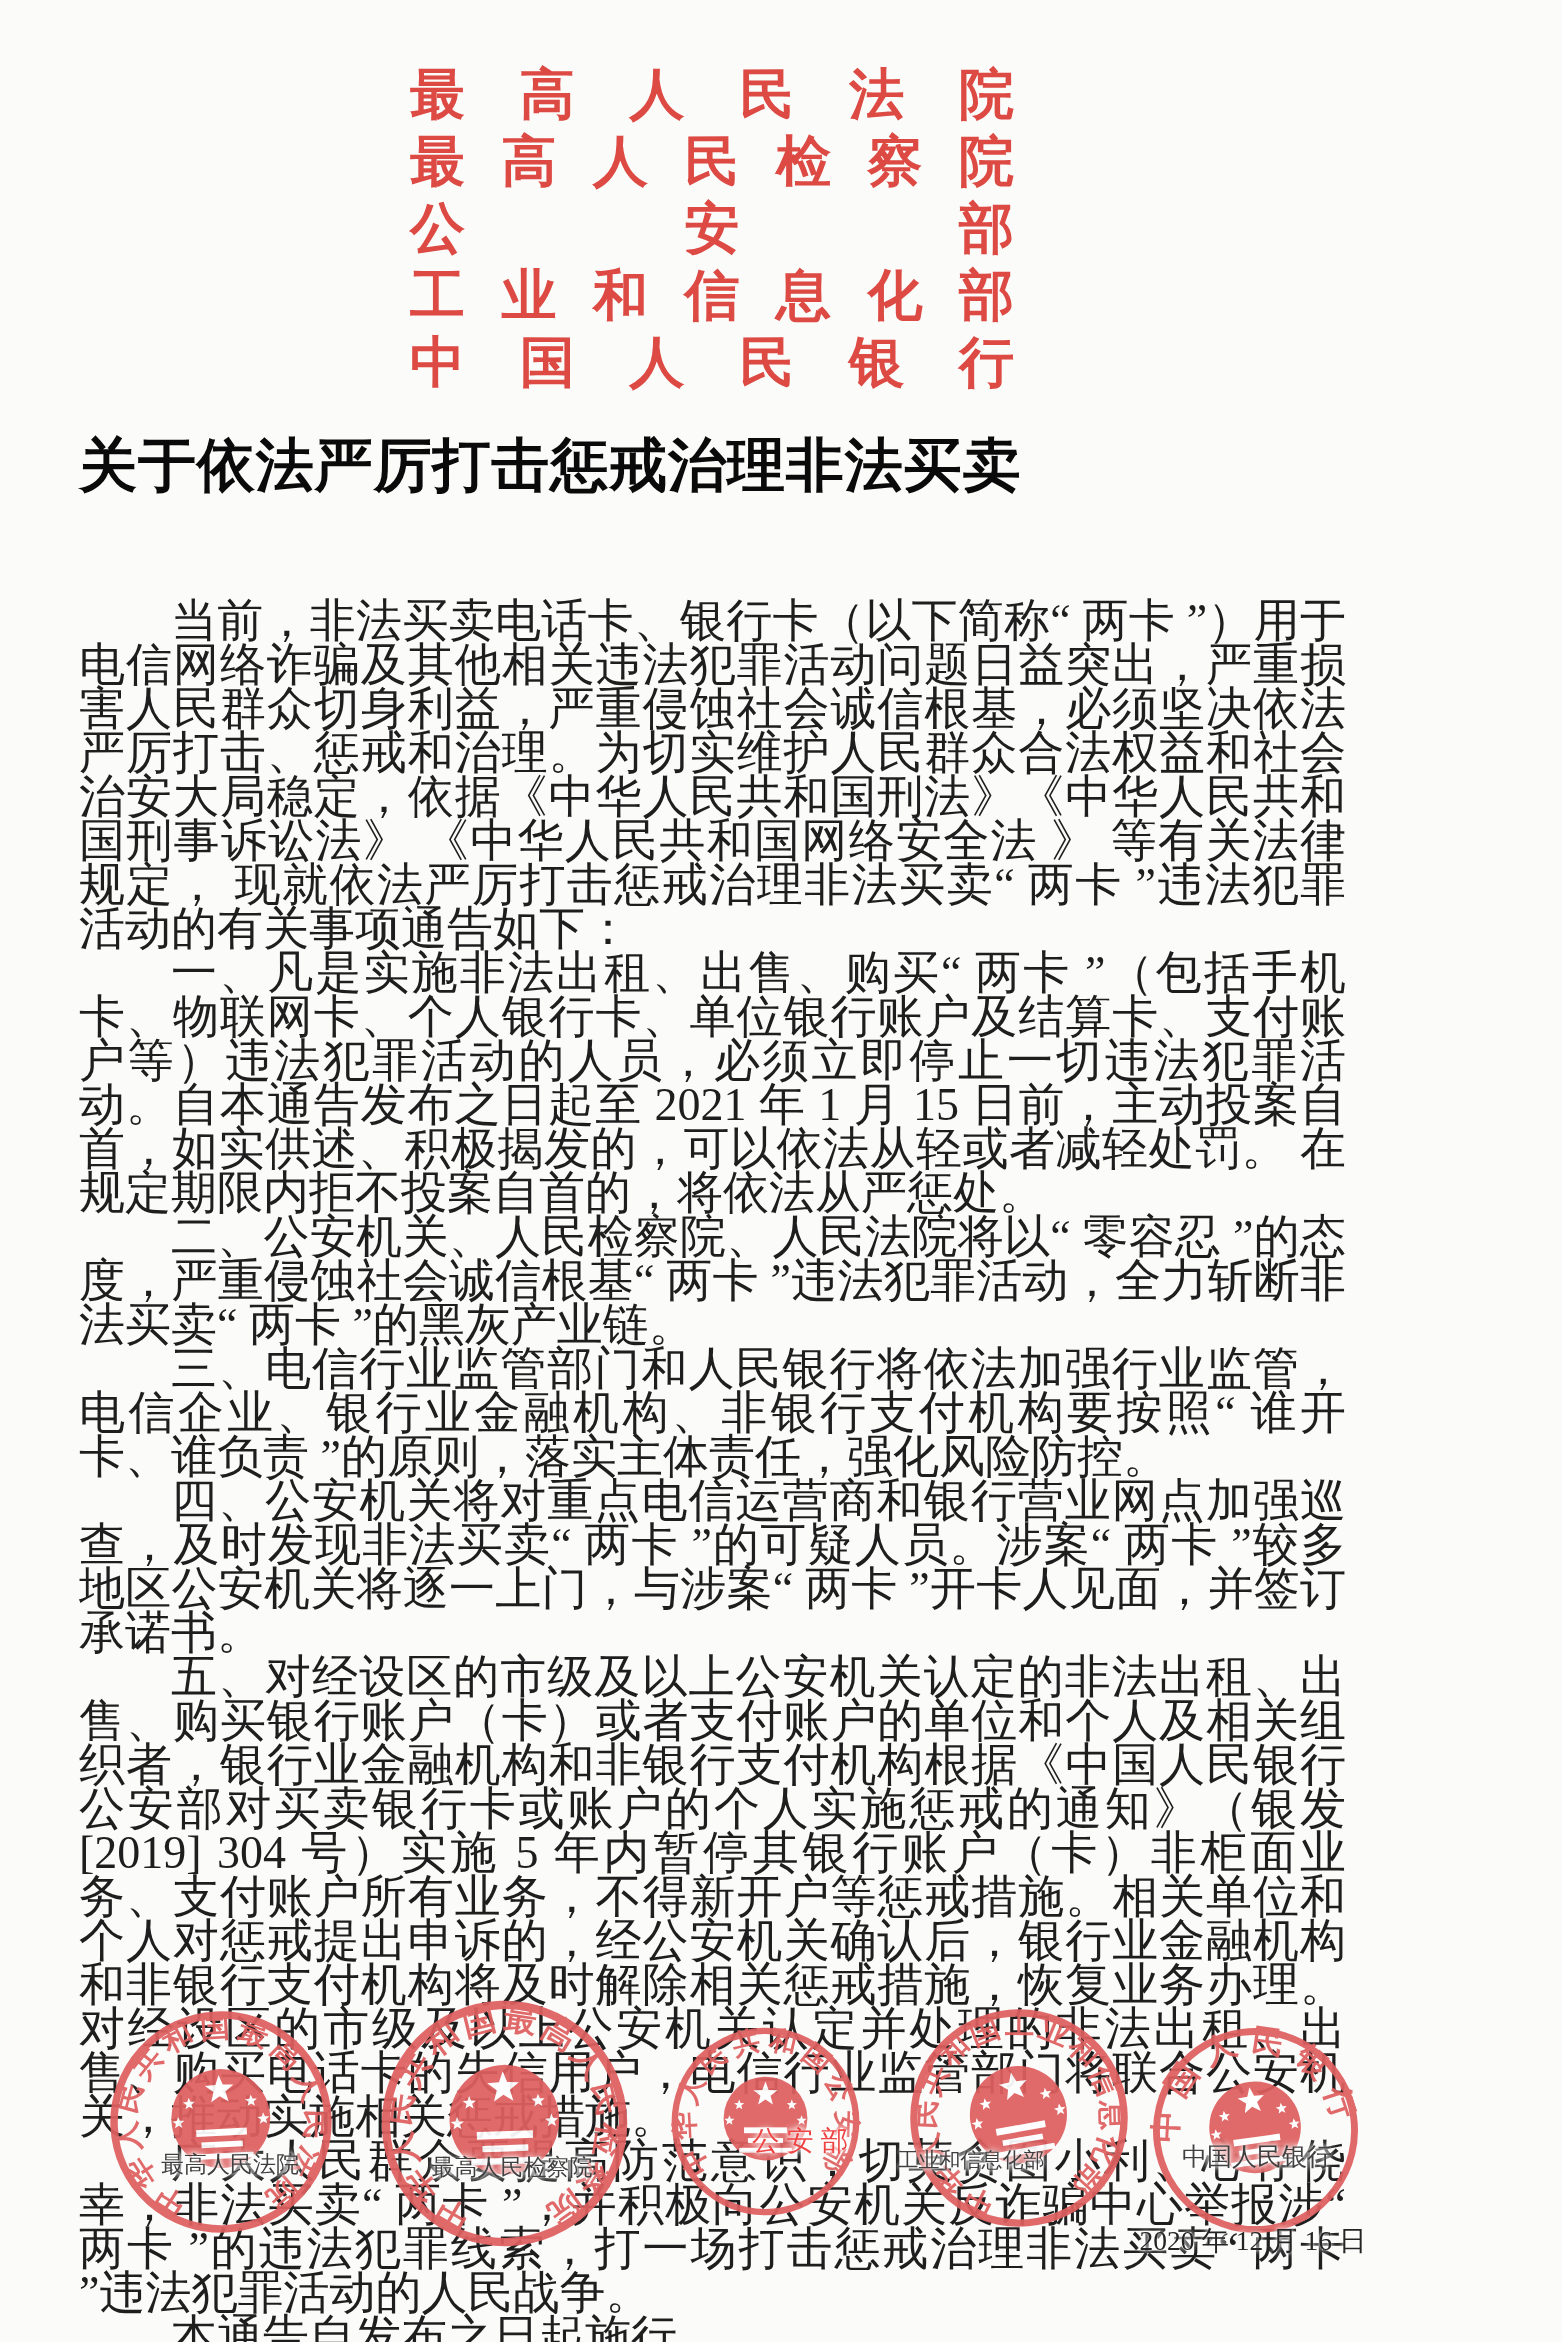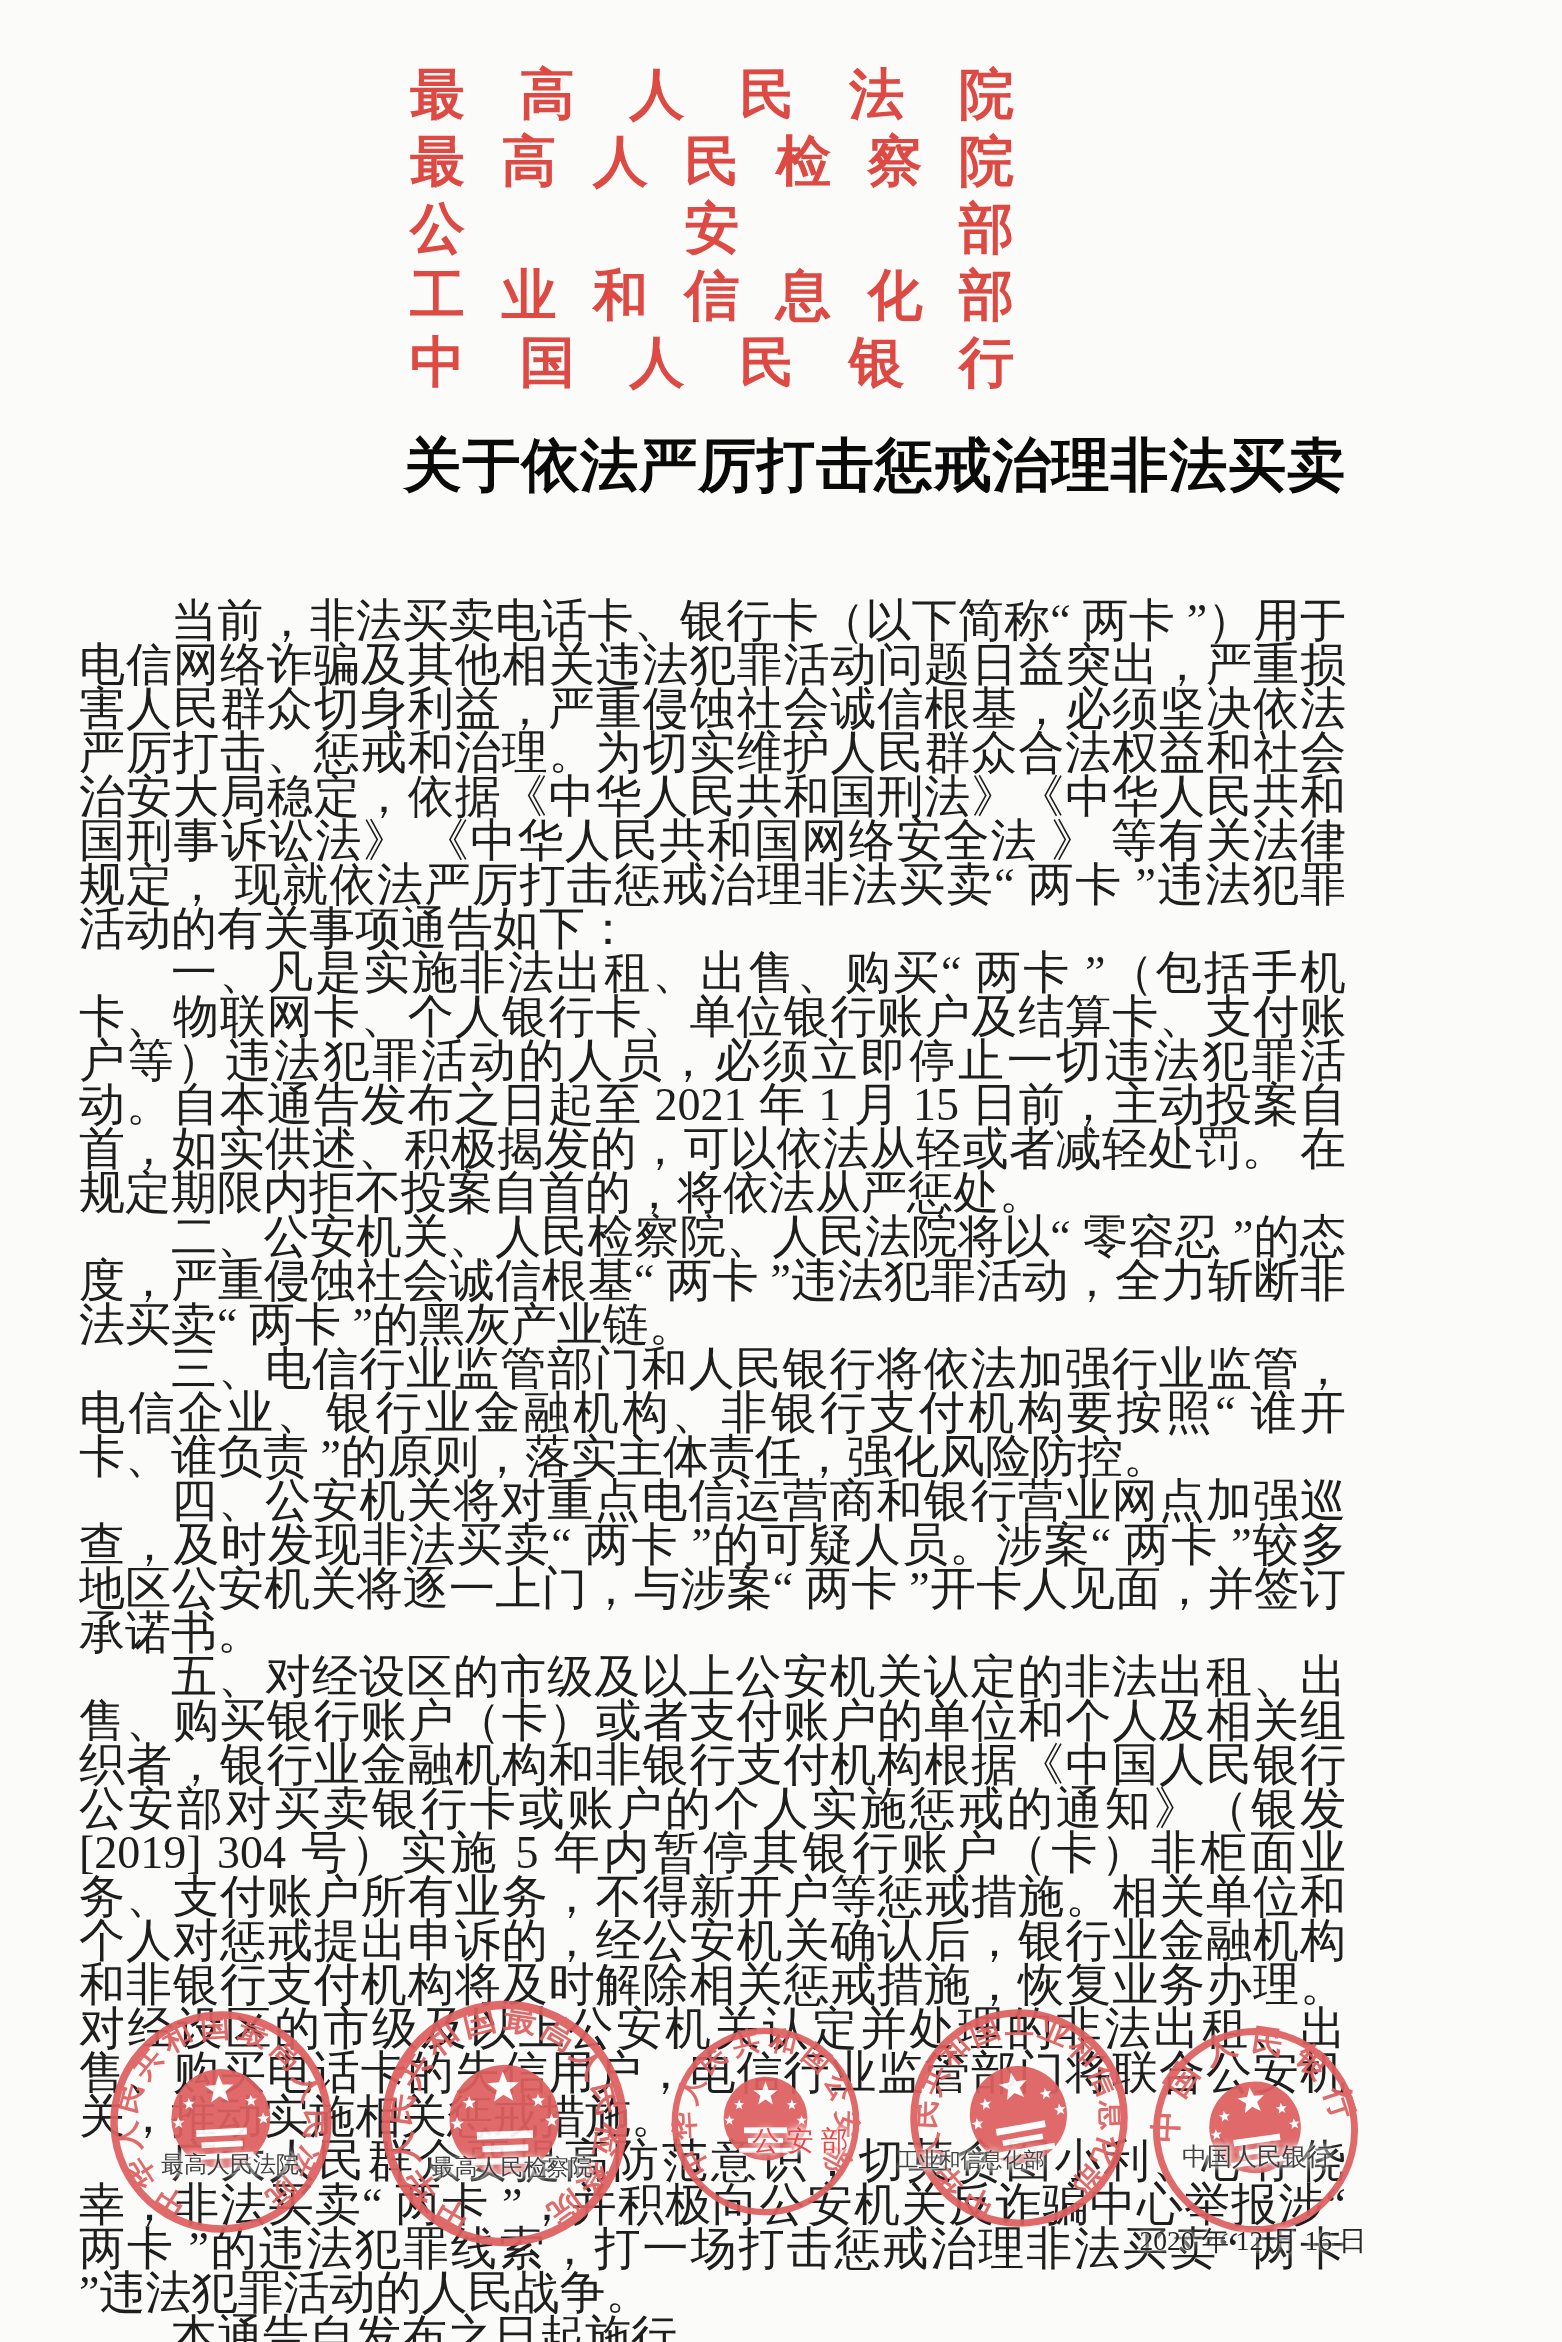--- a/index.html
+++ b/index.html
@@ -17,21 +17,21 @@
   }
   .lh-line{
     display:flex;justify-content:space-between;
     height:67px;line-height:67px;
     font-size:55px;font-weight:700;
     color:var(--header-red,#dd4943);
   }
   
   .doc-title{
     position:absolute;top:430px;left:79px;width:1267px;
-    text-align:right;color:#0a0a0a;
+    text-align:left;color:#0a0a0a;
     font-size:58px;font-weight:700;line-height:72px;
     letter-spacing:0.9px;
   }
   
   .doc-body{
     position:absolute;top:599px;left:79px;width:1267px;
     color:#1e1e1e;font-size:46px;line-height:44px;
     text-align:justify;
   }
   .doc-body p{

